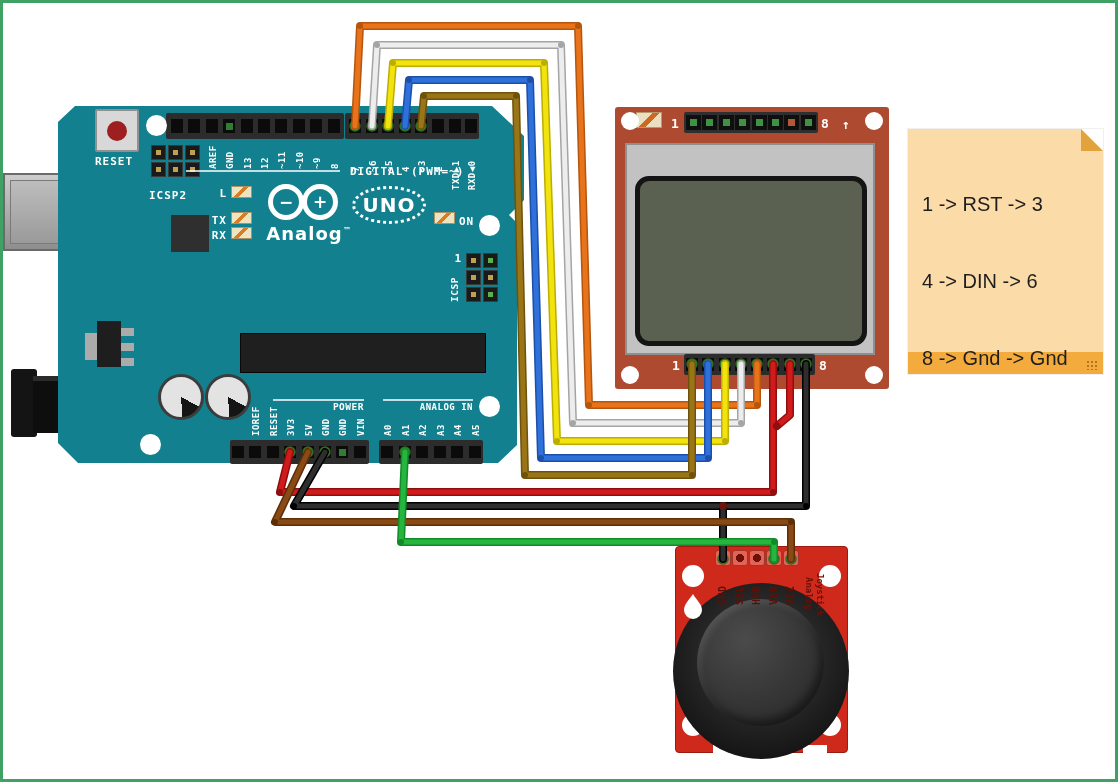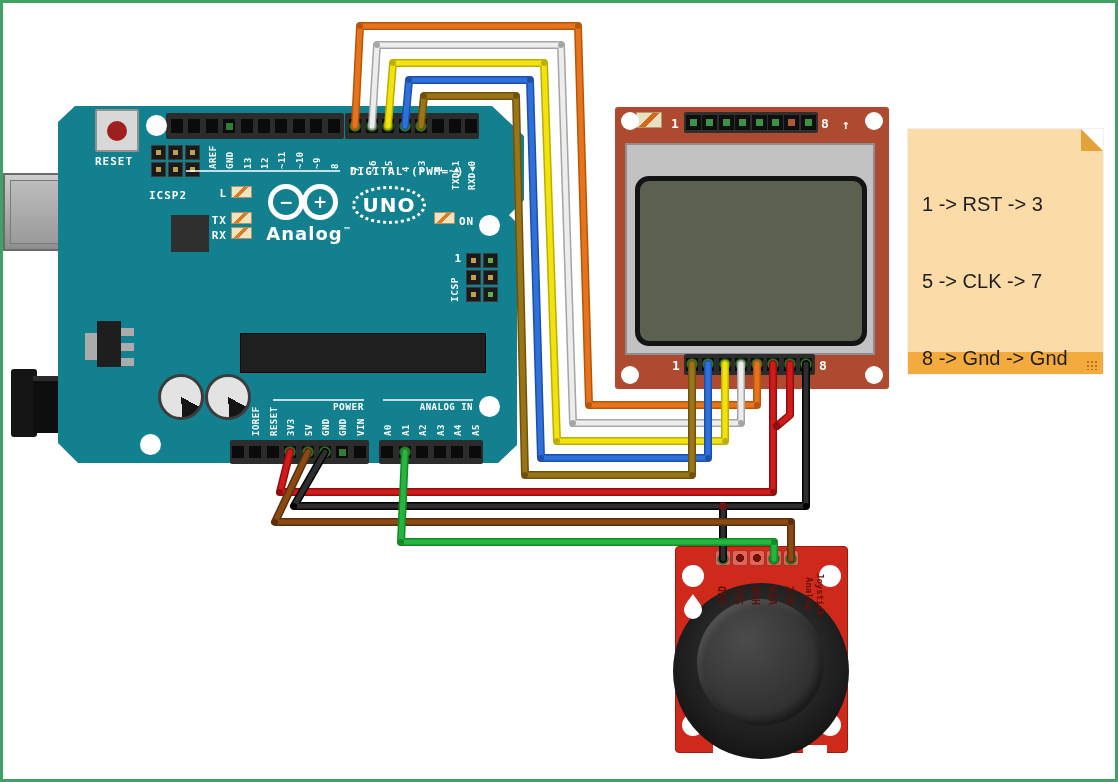--- a/index.html
+++ b/index.html
@@ -179,21 +179,21 @@
   <div class="abs knobouter"></div>
   <div class="abs knobtop"></div>
 
   <div class="abs note"></div>
   <div class="abs notecut"></div>
   <div class="abs noteflap"></div>
   <div class="abs notebar"></div>
   <div class="abs notegrip"></div>
   <div class="abs notetext">
     <div>1 -&gt; RST -&gt; 3</div>
-    <div>5 -&gt; CLK -&gt; 7</div>
+    <div>4 -&gt; DIN -&gt; 6</div>
     <div>8 -&gt; Gnd -&gt; Gnd</div>
   </div>
 
 
   <svg class="overlay" width="1118" height="782" viewBox="0 0 1118 782">
 
     <g stroke="#fff" stroke-width="1.5">
       <line x1="183" y1="168" x2="337" y2="168"></line>
       <line x1="270" y1="397" x2="361" y2="397"></line>
       <line x1="380" y1="397" x2="470" y2="397"></line>

